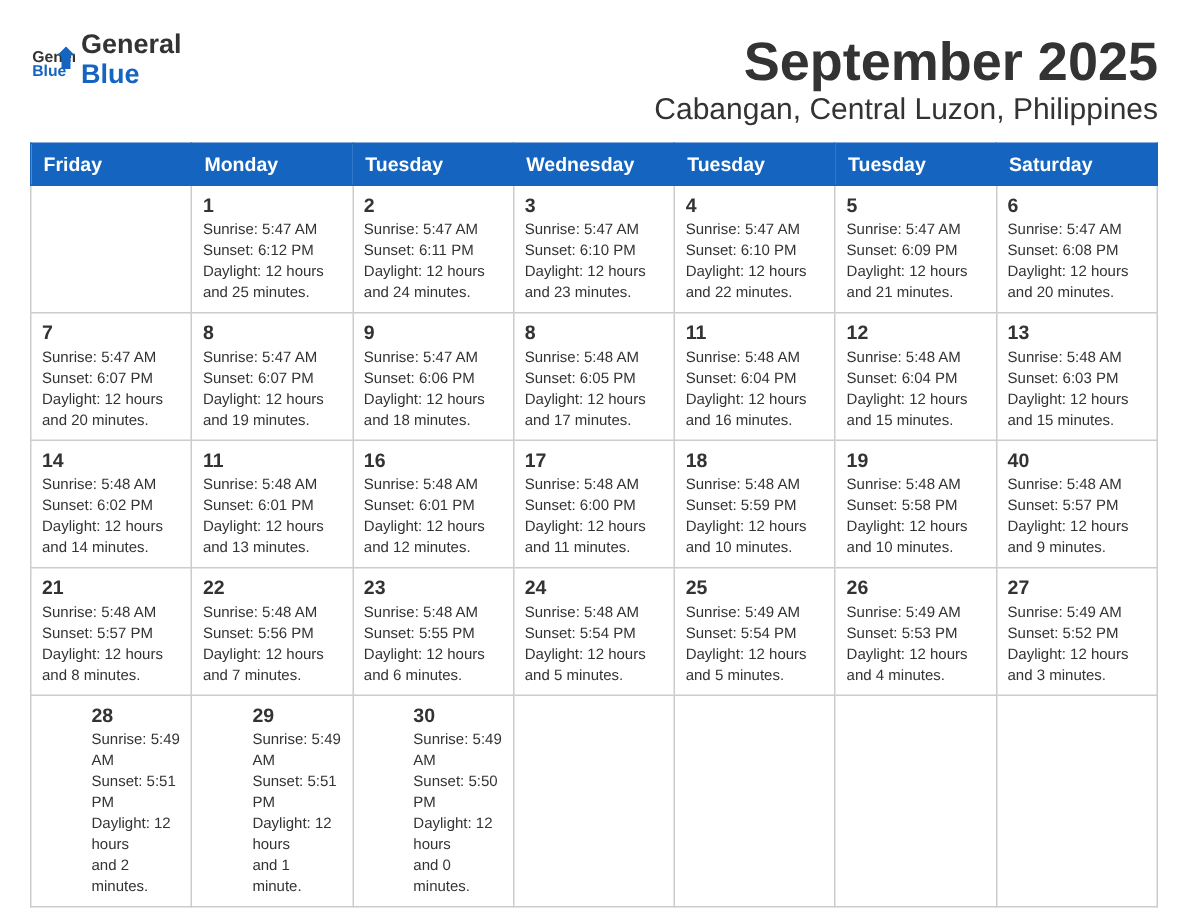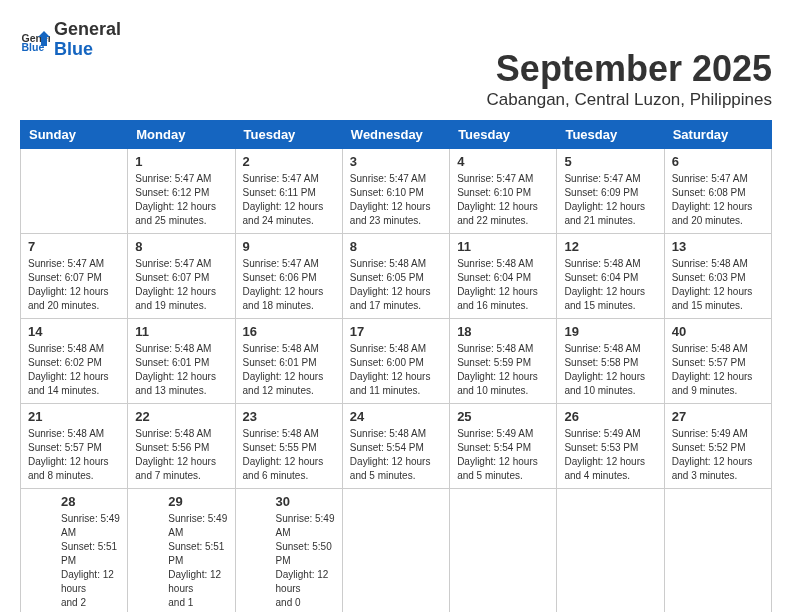--- a/index.html
+++ b/index.html
@@ -27,29 +27,28 @@
       line-height: 1.1;
     }
     .logo-text .general { color: #333; }
     .logo-text .blue { color: #1565c0; }
     .logo-icon {
       width: 30px;
       height: 30px;
     }
     .title-area {
       text-align: right;
-      margin-top: 28px;
     }
     .month-title {
       font-size: 36px;
       font-weight: bold;
       color: #333;
     }
     .subtitle {
-      font-size: 17px;
+      font-size: 20px;
       color: #333;
     }
     .calendar {
       width: 100%;
       border-collapse: collapse;
       border: 1px solid #ccc;
     }
     .calendar th {
       background-color: #1565c0;
       color: #fff;
@@ -98,21 +97,21 @@
   </div>
   <div class="title-area">
     <div class="month-title">September 2025</div>
     <div class="subtitle">Cabangan, Central Luzon, Philippines</div>
   </div>
 </div>
 
 <table class="calendar">
   <thead>
     <tr>
-    <th>Sunday</th>
+    <th>Friday</th>
         <th>Monday</th>
         <th>Tuesday</th>
         <th>Wednesday</th>
         <th>Tuesday</th>
         <th>Tuesday</th>
         <th>Saturday</th>
       </tr>
   </thead>
   <tbody id="calendar-body">
   <tr>

